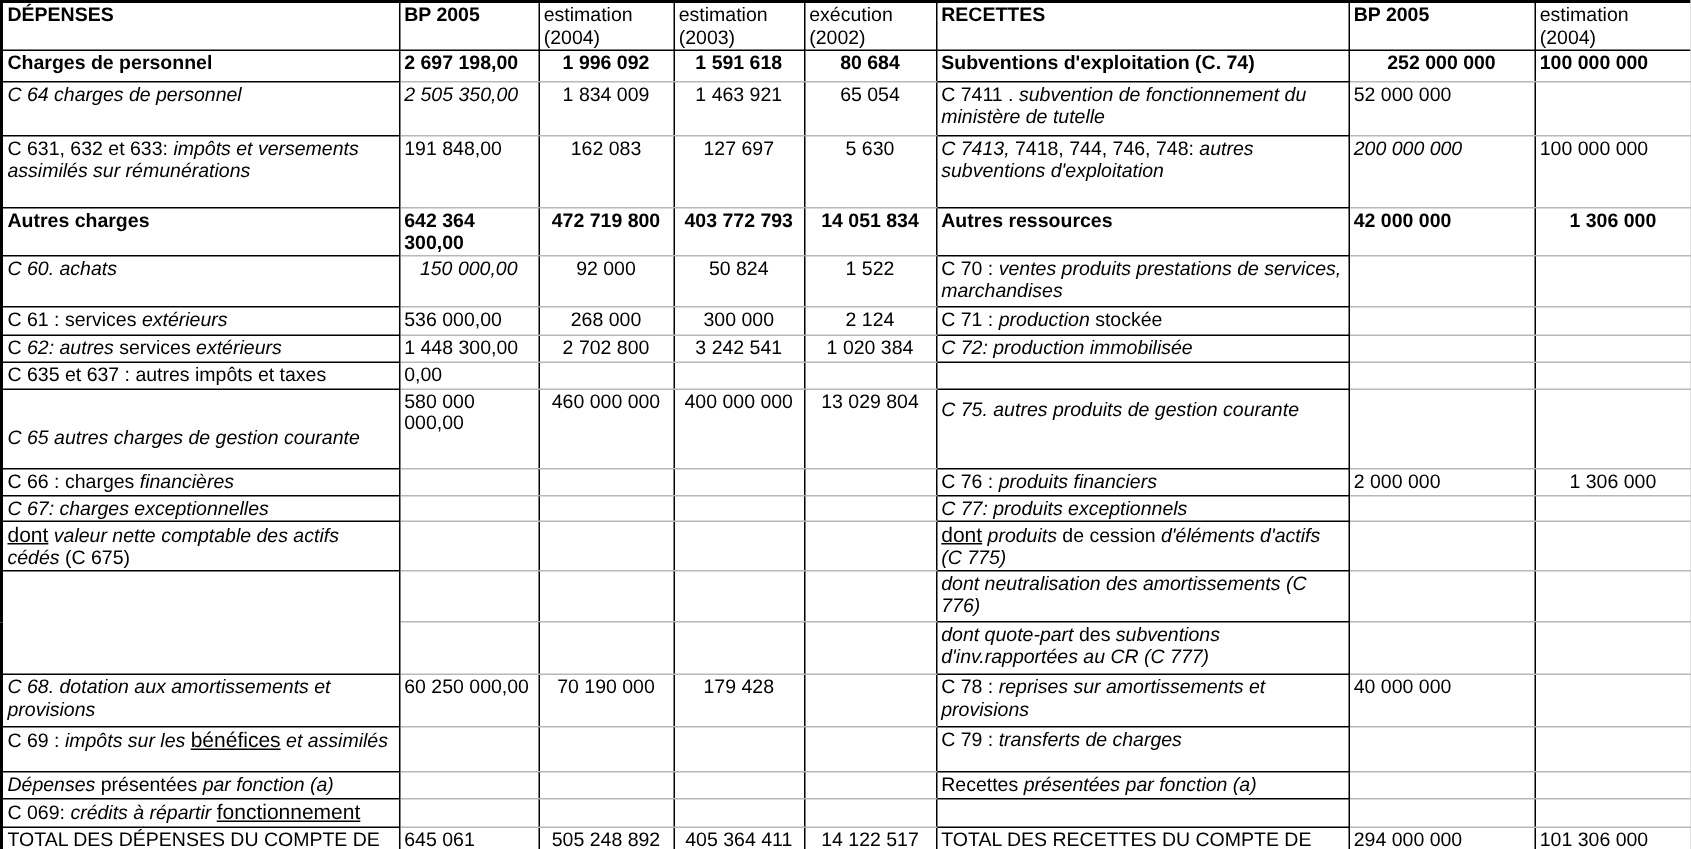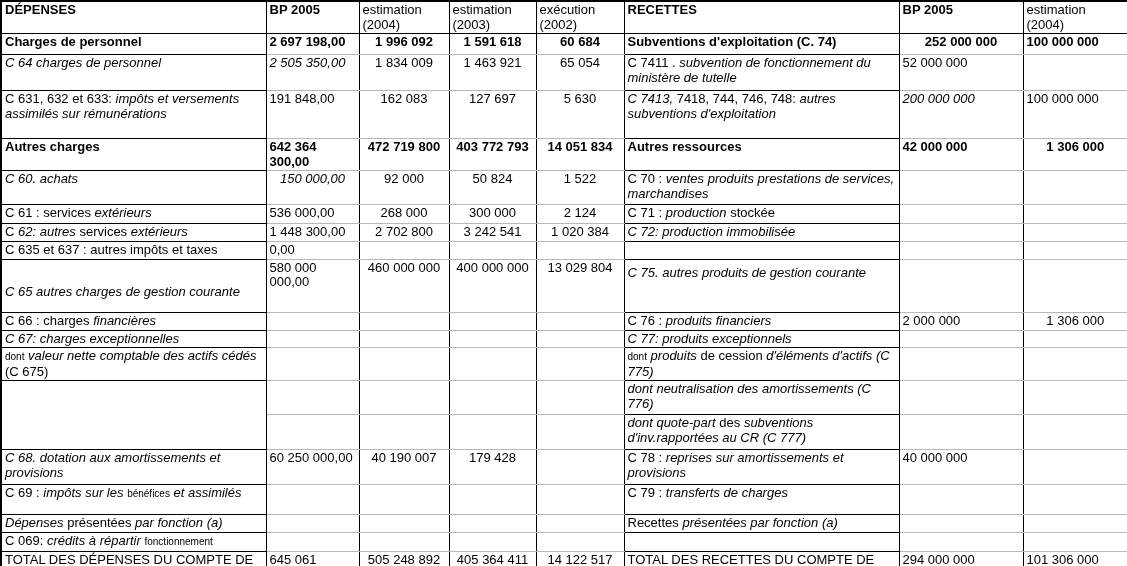--- a/index.html
+++ b/index.html
@@ -14,21 +14,21 @@
     padding:1px 3px;vertical-align:top;text-align:left;
     font-size:13px;line-height:14.5px;font-weight:normal;overflow:hidden;
   }
   .lbl{border-top-color:#000;border-bottom-color:#000;}
   tr.r0 > *{border-bottom-color:#000;border-top-color:#000;}
   tr.r19 > *{border-top-color:#000;border-bottom-color:#000;}
   .bo{font-weight:bold;}
   .ar{text-align:center;}
   .vb{vertical-align:bottom;padding-bottom:9px;}
   .sp{line-height:23px;}
-  small{font-size:10px;}
+  small{font-size:14px;text-decoration:underline;}
   
   .r0{height:31px}.r1{height:21px}.r2{height:36px}.r3{height:48px}.r4{height:18px}
   .r5{height:34px}.r6{height:19px}.r7{height:18px}.r8{height:13px}.r9{height:53px}
   .r10{height:18px}.r11{height:16px}.r12{height:33px}.r13{height:34px}.r14{height:35px}
   .r15{height:35px}.r16{height:30px}.r17{height:18px}.r18{height:18px}.r19{height:36px}
 </style>
 </head>
 <body>
 
 <div id="sheet">
@@ -52,21 +52,21 @@
           <th>exécution<br>(2002)</th>
           <th class="lbl bo">RECETTES</th>
           <th class="bo">BP 2005</th>
           <th>estimation<br>(2004)</th>
         </tr>
         <tr class="r1">
           <td class="lbl bo">Charges de personnel</td>
           <td class="bo">2 697 198,00</td>
           <td class="ar bo">1 996 092</td>
           <td class="ar bo">1 591 618</td>
-          <td class="ar bo">60 684</td>
+          <td class="ar bo">80 684</td>
           <td class="lbl bo">Subventions d'exploitation (C. 74)</td>
           <td class="ar bo">252 000 000</td>
           <td class="bo">100 000 000</td>
         </tr>
         <tr class="r2">
           <td class="lbl"><i>C 64 charges de personnel</i></td>
           <td><i>2 505 350,00</i></td>
           <td class="ar">1 834 009</td>
           <td class="ar">1 463 921</td>
           <td class="ar">65 054</td>
@@ -189,21 +189,21 @@
           <td></td>
           <td></td>
           <td></td>
           <td class="lbl"><i>dont quote-part</i> des <i>subventions d'inv.rapportées au CR (C 777)</i></td>
           <td></td>
           <td></td>
         </tr>
         <tr class="r15">
           <td class="lbl"><i>C 68. dotation aux amortissements et provisions</i></td>
           <td>60 250 000,00</td>
-          <td class="ar">40 190 007</td>
+          <td class="ar">70 190 000</td>
           <td class="ar">179 428</td>
           <td></td>
           <td class="lbl">C 78 : <i>reprises sur amortissements et provisions</i></td>
           <td>40 000 000</td>
           <td></td>
         </tr>
         <tr class="r16">
           <td class="lbl">C 69 : <i>impôts sur les</i> <small>bénéfices</small> <i>et assimilés</i></td>
           <td></td>
           <td></td>

